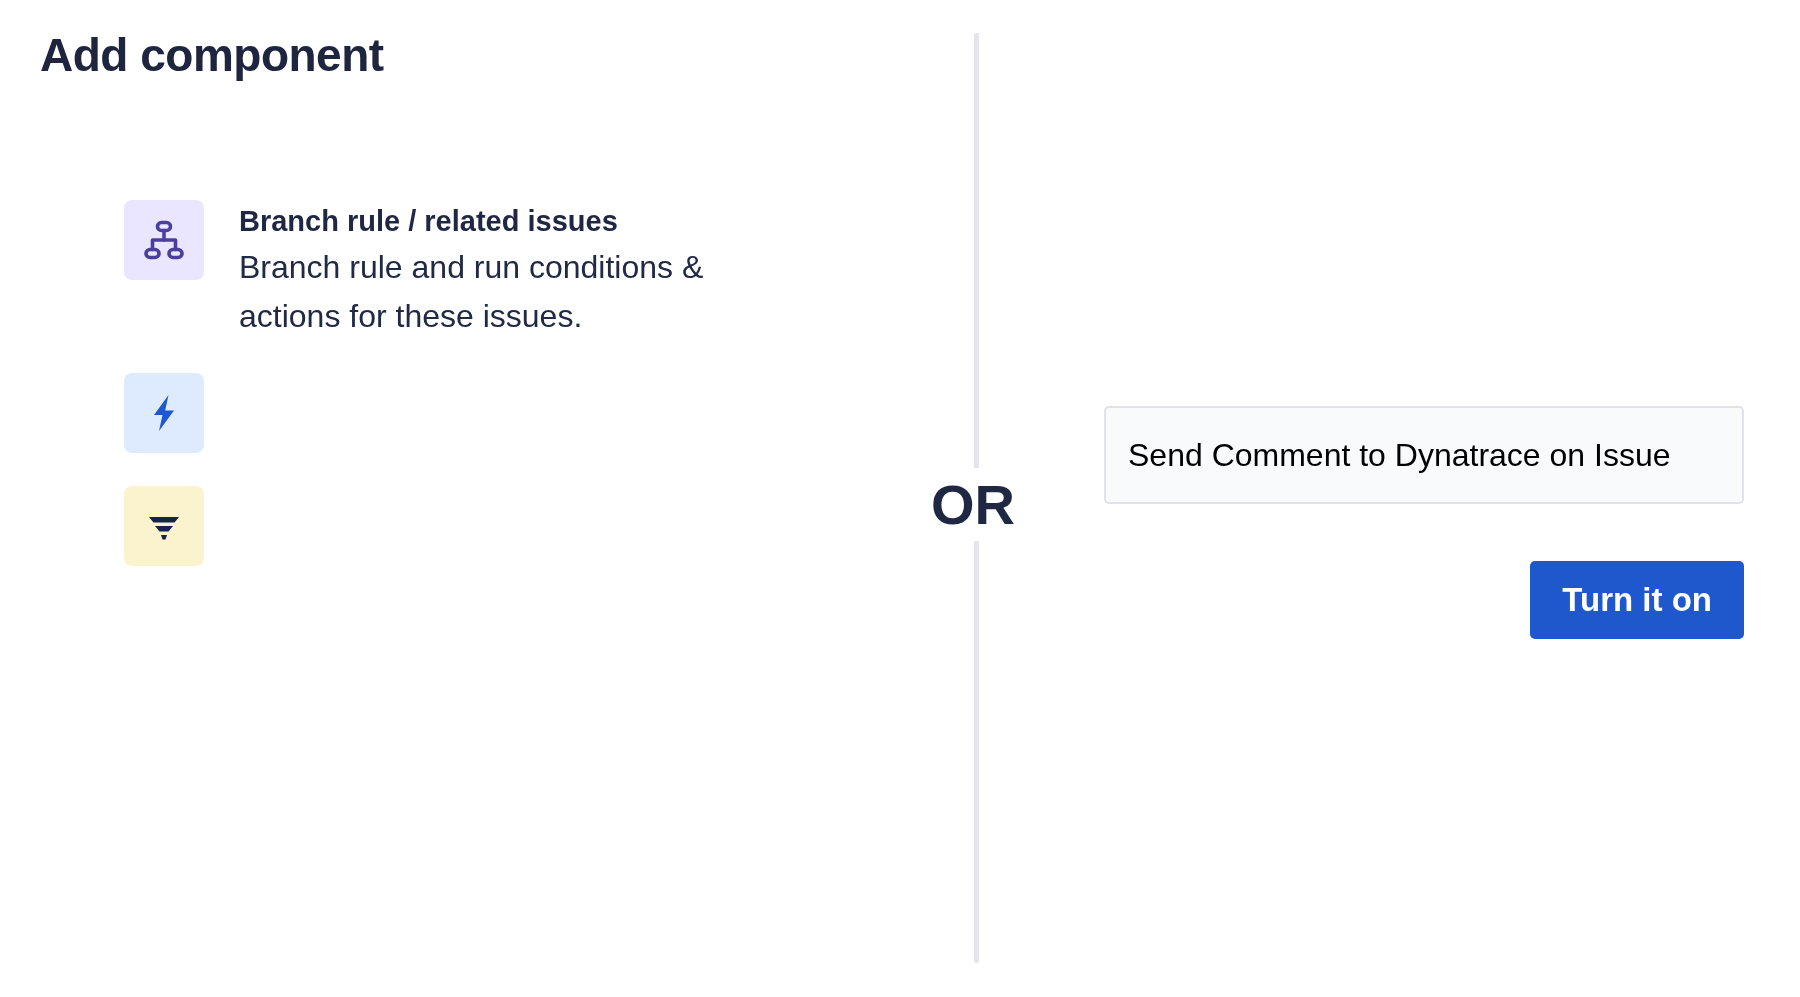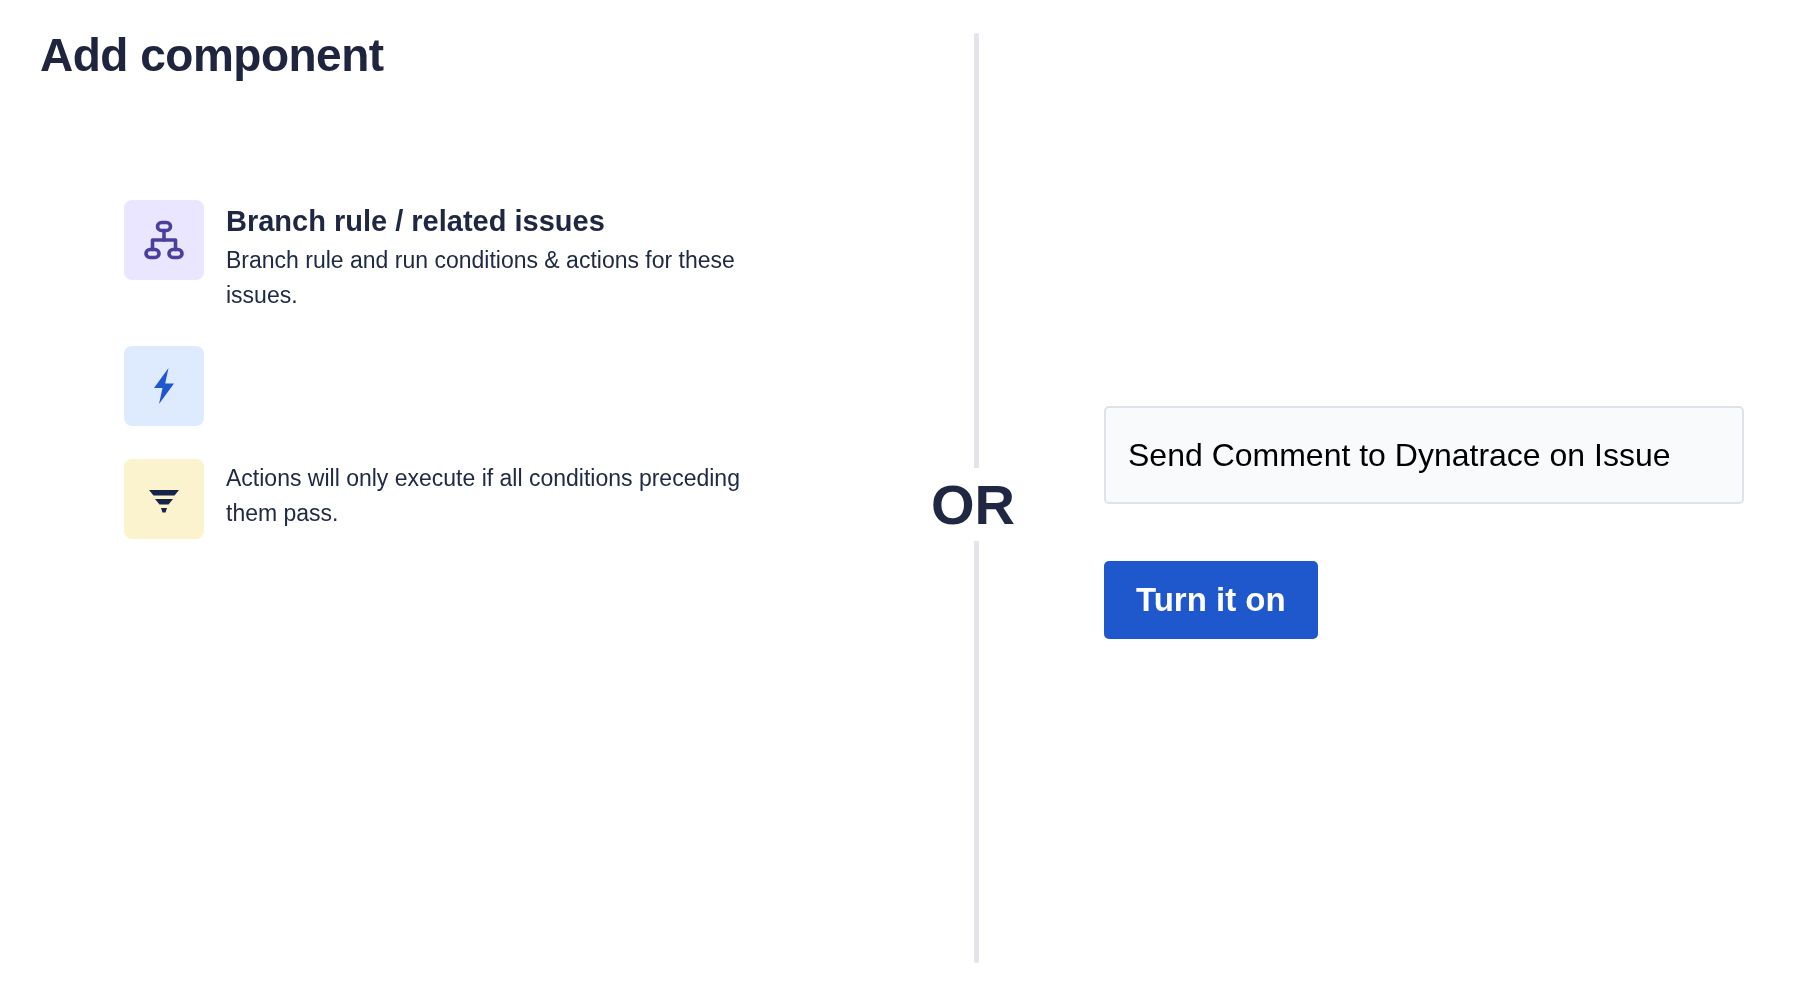--- a/index.html
+++ b/index.html
@@ -35,21 +35,21 @@
   .component-list {
     position: absolute;
     left: 124px;
     top: 200px;
     width: 640px;
   }
 
   .component-item {
     display: flex;
     align-items: flex-start;
-    gap: 22px;
+    gap: 35px;
     margin-bottom: 33px;
     cursor: pointer;
   }
 
   .component-icon {
     flex: 0 0 auto;
     width: 80px;
     height: 80px;
     border-radius: 8px;
     display: flex;
@@ -67,21 +67,21 @@
 
   .component-title {
     font-size: 29px;
     font-weight: bold;
     color: #1f2742;
     line-height: 1.35;
     margin-bottom: 2px;
   }
 
   .component-desc {
-    font-size: 23px;
+    font-size: 32px;
     font-weight: normal;
     color: #212a45;
     line-height: 1.52;
     max-width: 520px;
   }
 
   
   .divider {
     position: absolute;
     left: 974px;
@@ -129,21 +129,21 @@
     font-size: 32px;
     color: #000000;
     white-space: nowrap;
     overflow: hidden;
     line-height: 1.2;
   }
 
   .button-row {
     margin-top: 57px;
     display: flex;
-    justify-content: flex-start;
+    justify-content: flex-end;
   }
 
   .turn-on-btn {
     background: #1f57cd;
     color: #ffffff;
     border: none;
     border-radius: 5px;
     font-family: "Liberation Sans", sans-serif;
     font-size: 33px;
     font-weight: bold;
@@ -192,21 +192,20 @@
       <div class="component-icon icon-cond">
         <svg width="44" height="44" viewBox="0 0 44 44" aria-hidden="true">
           <g fill="#17244a">
             <path d="M7 13 H37 L32.5 18.5 H11.5 Z"></path>
             <path d="M13 22 H31 L26.5 27.5 H17.5 Z"></path>
             <path d="M19 31 H25 L23.5 35.5 H20.5 Z"></path>
           </g>
         </svg>
       </div>
       <div class="component-text">
-        <div class="component-desc">Actions will only execute if all conditions preceding them pass.</div>
       </div>
     </div>
 
   </div>
 
   <div class="divider"></div>
 
   <div class="or-label">OR</div>
 
   <div class="right-panel">

